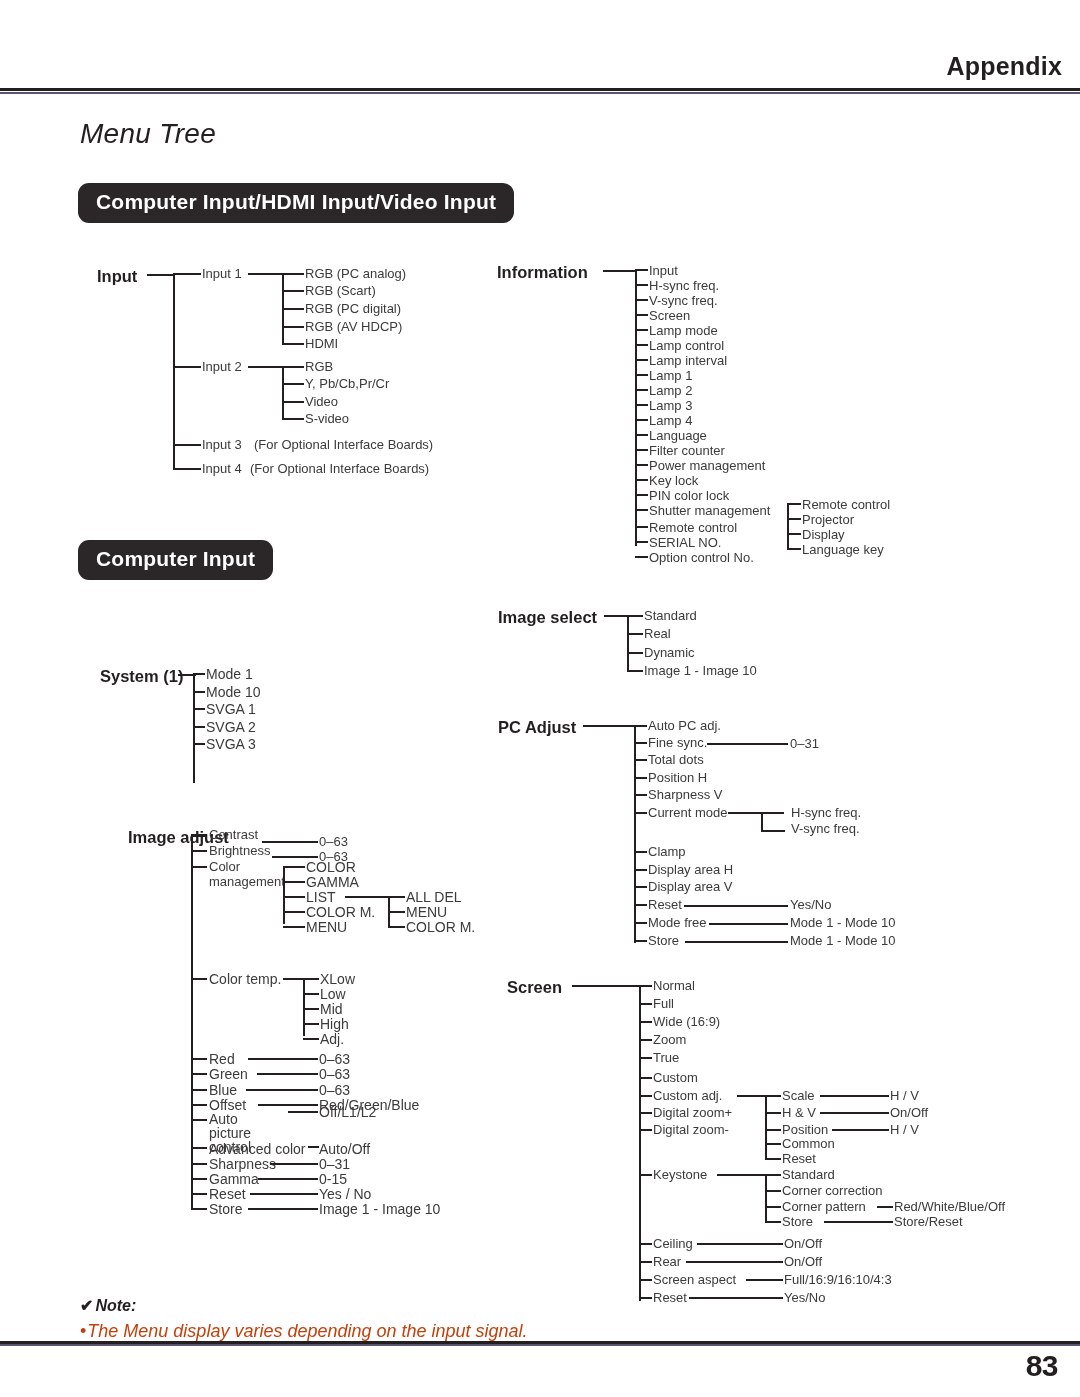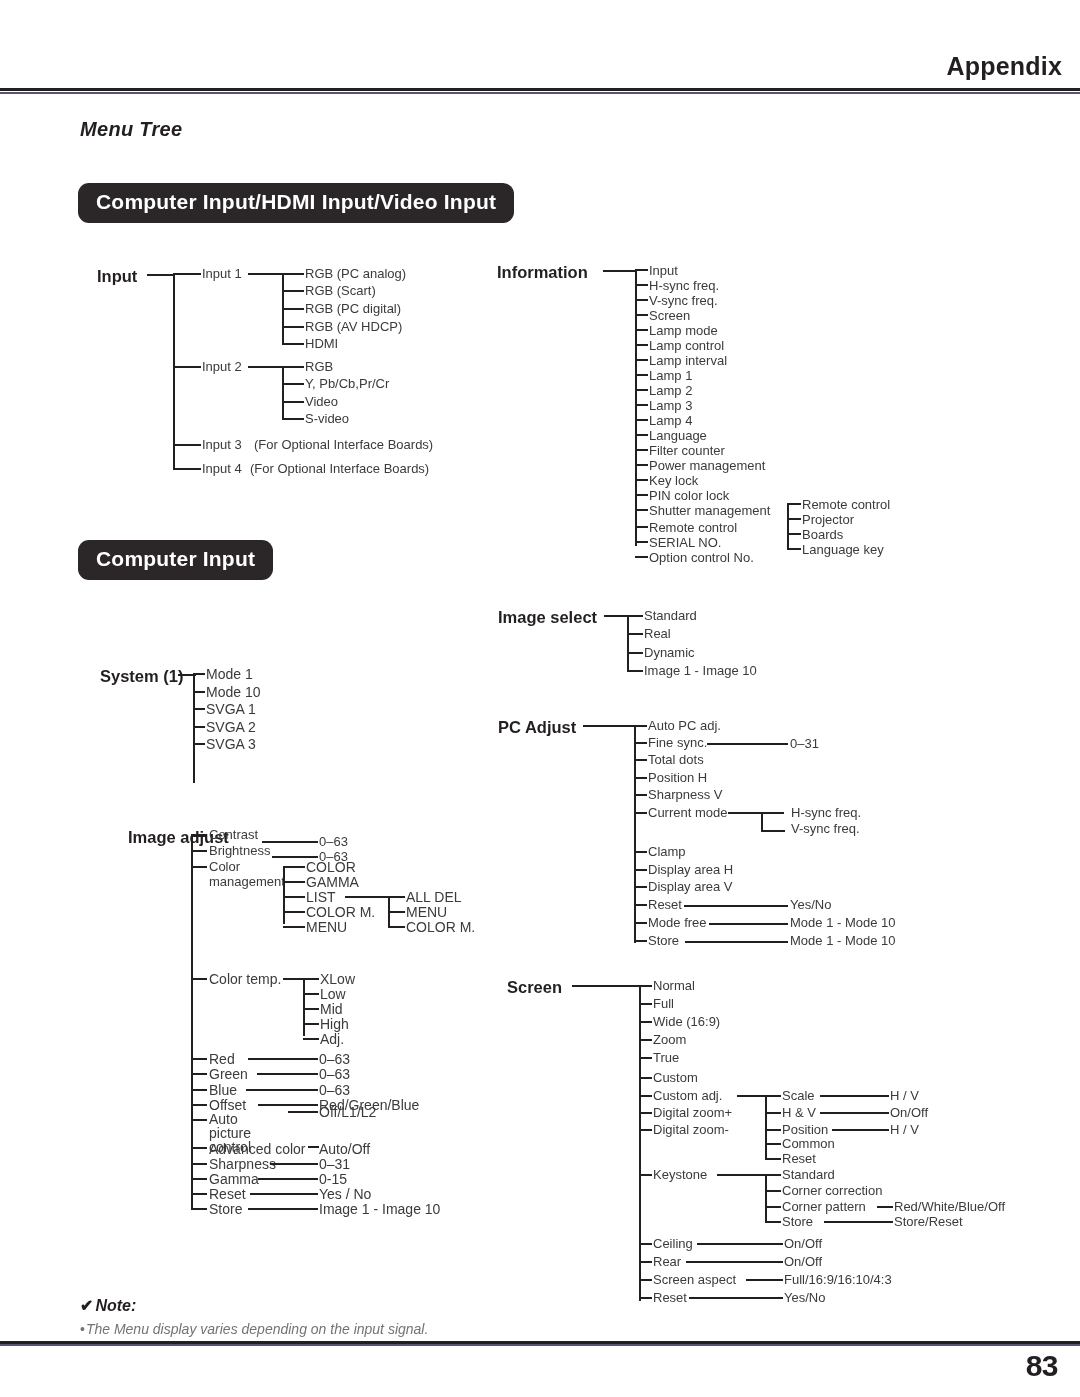--- a/index.html
+++ b/index.html
@@ -20,21 +20,21 @@
     font-size:25px; font-weight:bold; letter-spacing:.2px;
   }
   #header-rule {
     position:absolute; left:0; top:88px; width:1080px; height:6px;
   }
   #header-rule .r1 { position:absolute; left:0; top:0;  width:100%; height:3px; background:#231f20; }
   #header-rule .r2 { position:absolute; left:0; top:4px; width:100%; height:2px; background:#5b5470; }
 
   #page-title {
     position:absolute; left:80px; top:118px;
-    font-size:20px; font-weight:bold; font-style:italic;
+    font-size:28px; font-weight:normal; font-style:italic;
     letter-spacing:.3px;
   }
 
   
   .pill {
     position:absolute;
     background:#2b2728;
     color:#ffffff;
     border-radius:11px;
     font-size:21px; font-weight:bold;
@@ -51,21 +51,21 @@
   .lbl      { font-size:13px; color:#3c3a3b; }
   .lbl-mid  { font-size:14px; color:#3c3a3b; }
 
   .hline { position:absolute; background:#231f20; height:2.3px; }
   .vline { position:absolute; background:#231f20; width:2.3px; }
 
   
   #note-block { position:absolute; left:80px; top:1296px; }
   #note-title { font-size:16px; font-weight:bold; font-style:italic; }
   #note-title .check { font-style:normal; font-weight:bold; margin-right:2px; }
-  #note-text  { font-size:14px; font-style:italic; color:#737373; margin-top:6px; }
+  #note-text  { font-size:18px; font-style:italic; color:#c2410c; margin-top:6px; }
   #note-text .b { font-style:normal; margin-right:1px; }
 
   #footer-rule { position:absolute; left:0; top:1341px; width:1080px; height:5px; }
   #footer-rule .r1 { position:absolute; left:0; top:0;  width:100%; height:3px; background:#231f20; }
   #footer-rule .r2 { position:absolute; left:0; top:3px; width:100%; height:2px; background:#5b5470; }
 
   #page-number {
     position:absolute; right:22px; top:1349px;
     font-size:30px; font-weight:bold; letter-spacing:-.5px;
   }
@@ -171,21 +171,21 @@
   <div class="node lbl" style="left:649px; top:535px;">SERIAL NO.</div>
   <div class="hline" style="left:635px; top:556px; width:13px;"></div>
   <div class="node lbl" style="left:649px; top:550px;">Option control No.</div>
 
   <div class="vline" style="left:787px; top:503px; height:46px;"></div>
   <div class="hline" style="left:787px; top:503px; width:14px;"></div>
   <div class="node lbl" style="left:802px; top:497px;">Remote control</div>
   <div class="hline" style="left:787px; top:518px; width:14px;"></div>
   <div class="node lbl" style="left:802px; top:512px;">Projector</div>
   <div class="hline" style="left:787px; top:533px; width:14px;"></div>
-  <div class="node lbl" style="left:802px; top:527px;">Boards</div>
+  <div class="node lbl" style="left:802px; top:527px;">Display</div>
   <div class="hline" style="left:787px; top:548px; width:14px;"></div>
   <div class="node lbl" style="left:802px; top:542px;">Language key</div>
 </div>
 
 <div>
   <div class="node lbl-bold" style="left:100px; top:667px;">System (1)</div>
   <div class="hline" style="left:178px; top:674px; width:18px;"></div>
   <div class="vline" style="left:193px; top:673px; height:110px;"></div>
   <div class="hline" style="left:193px; top:673px; width:12px;"></div>
   <div class="node lbl-mid" style="left:206px; top:666px;">Mode 1</div>

